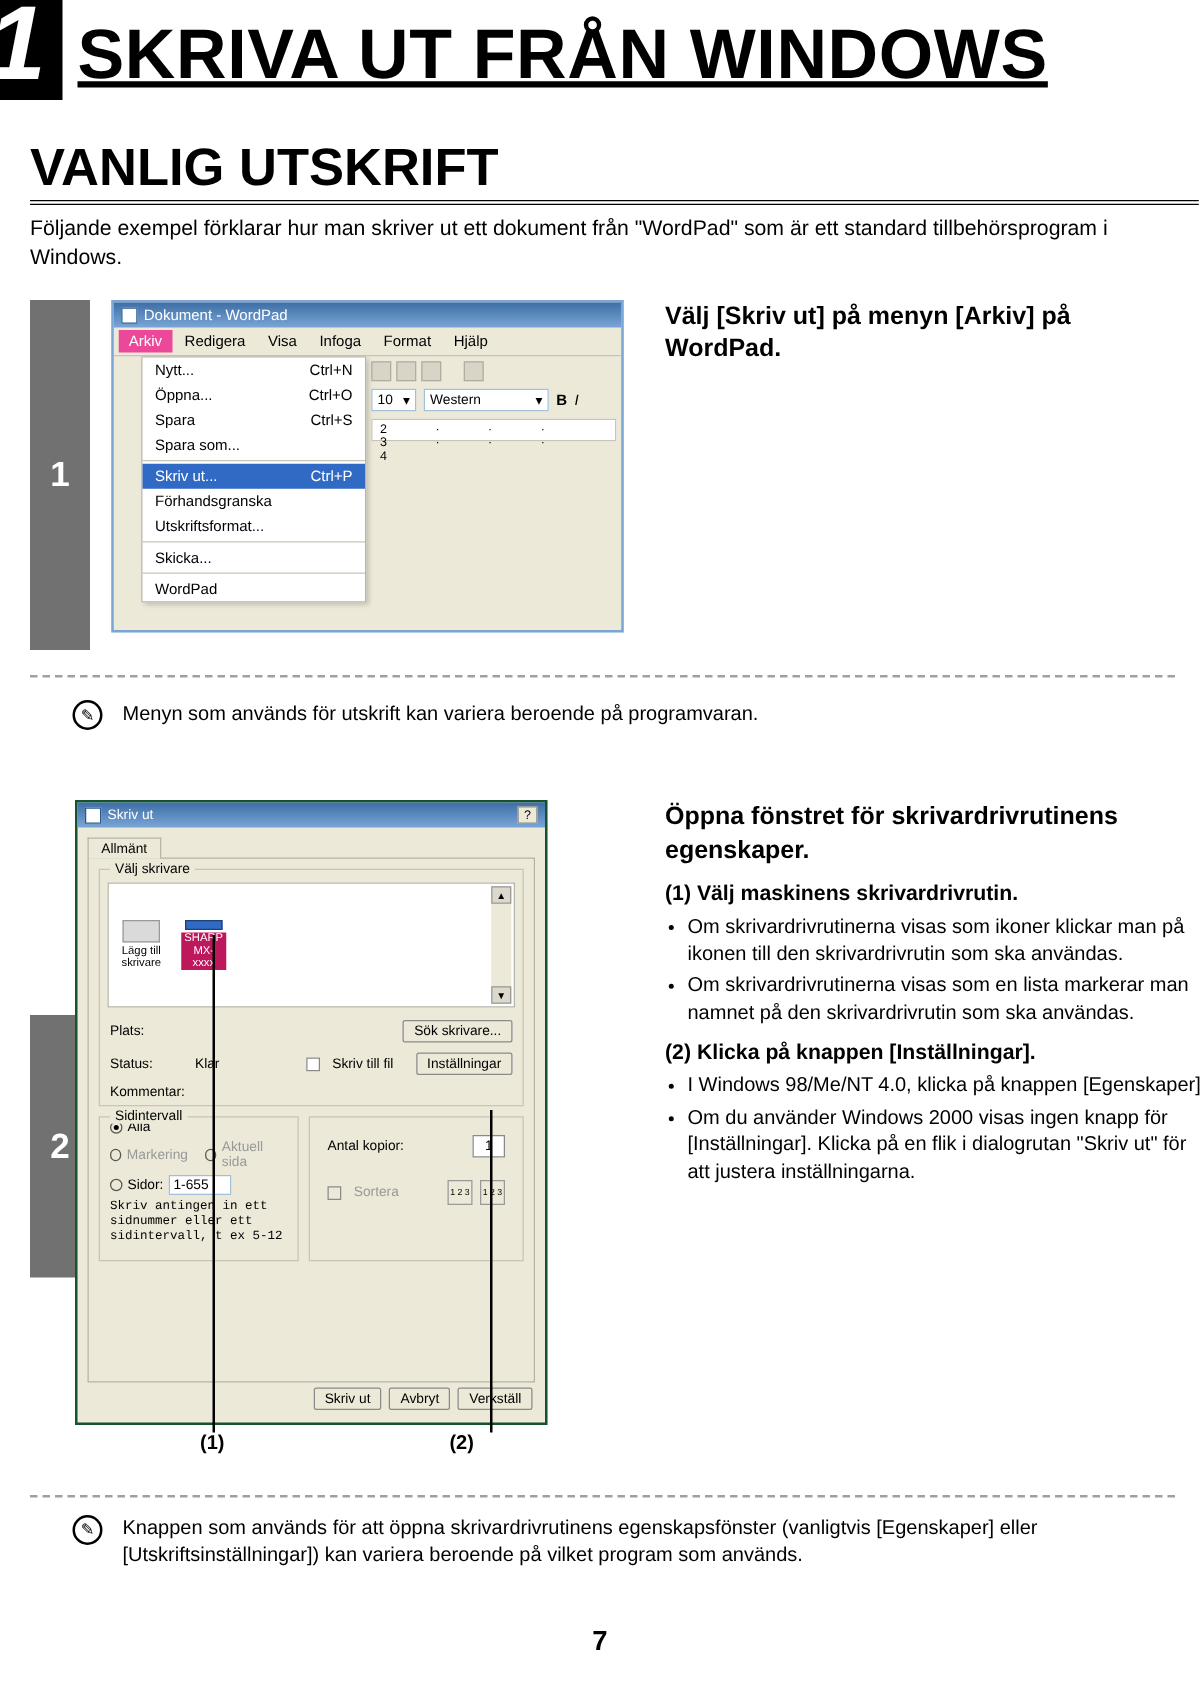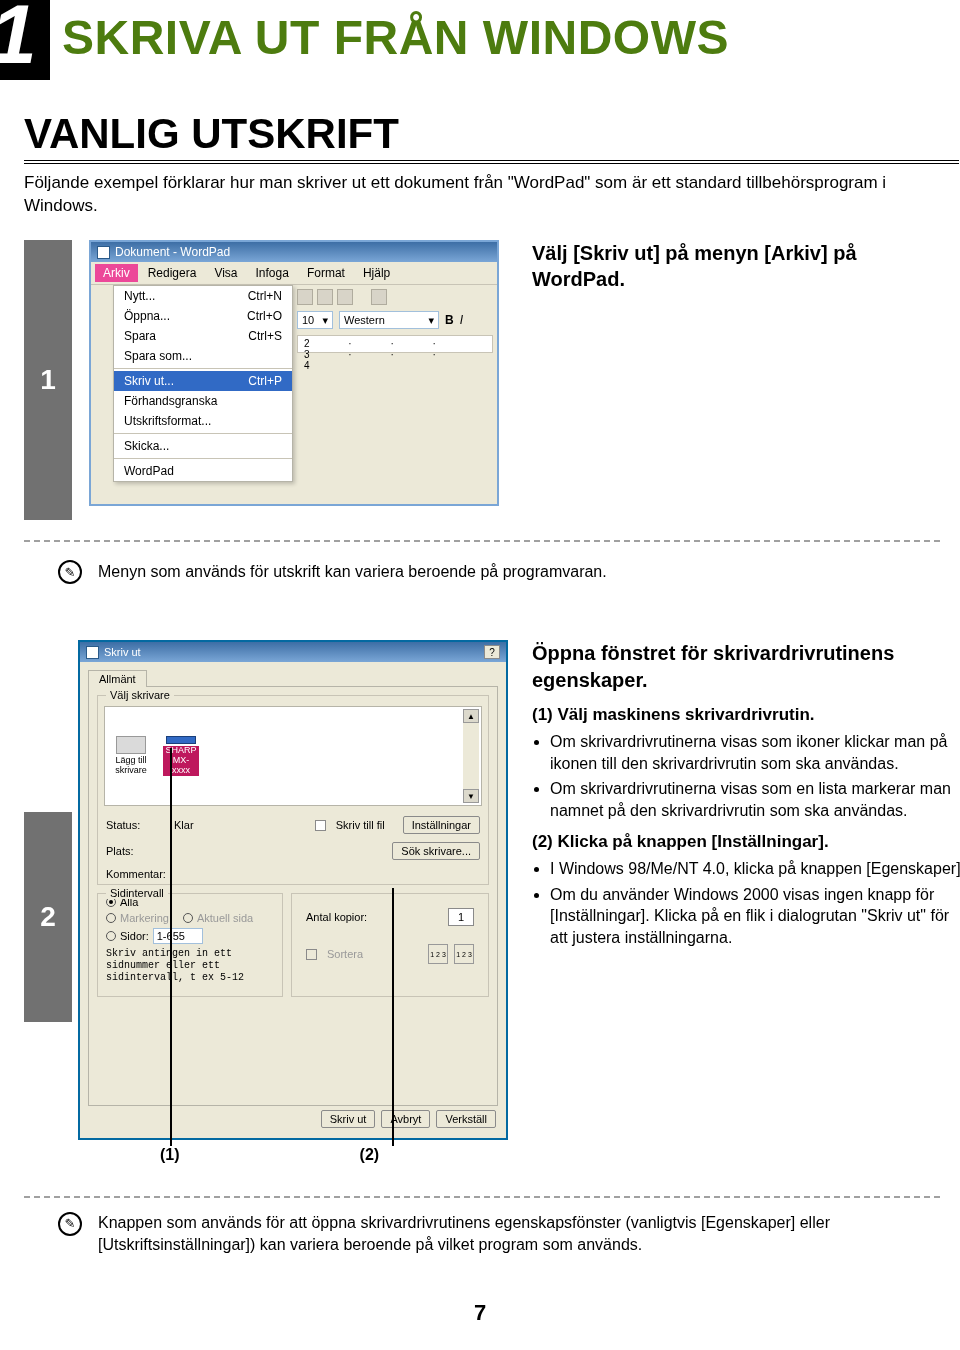--- a/index.html
+++ b/index.html
@@ -1,20 +1,20 @@
 <!DOCTYPE html>
 <html><head>
 <meta charset="utf-8">
 <style>
   * { box-sizing: border-box; margin: 0; padding: 0; }
   body { width: 960px; height: 1350px; font-family: Arial, Helvetica, sans-serif; background: #fff; color: #000; position: relative; }
 
   .chapnum { position: absolute; left: 0; top: 0; width: 50px; height: 80px; background: #000; }
   .chapnum span { color: #fff; font-size: 84px; font-weight: bold; font-style: italic; position: absolute; left: -10px; top: -14px; }
-  .chaptitle { position: absolute; left: 62px; top: 10px; font-size: 48px; font-weight: bold; color: #4d7c0f; letter-spacing: 0.5px; }
+  .chaptitle { position: absolute; left: 62px; top: 10px; font-size: 56px; font-weight: bold; color: #000000; letter-spacing: 0.5px; text-decoration: underline; }
 
   .section-title { position: absolute; left: 24px; top: 110px; font-size: 42px; font-weight: bold; color: #000; border-bottom: 4px double #000; padding-bottom: 2px; padding-right: 560px; }
   .intro { position: absolute; left: 24px; top: 172px; font-size: 17px; width: 880px; line-height: 1.35; }
 
   .blk1 { position: absolute; left: 24px; top: 240px; width: 916px; }
   .blk-num-bar { width: 48px; height: 280px; background: #717171; display: flex; align-items: center; justify-content: center; }
   .blk-num-bar span { color: #fff; font-size: 28px; font-weight: bold; }
 
   
   .wordpad { position: absolute; left: 65px; top: 0; width: 410px; height: 266px; border: 2px solid #7aa6d6; background: #ece9d8; font-size: 12px; }
@@ -43,21 +43,21 @@
 
   .pencil-icon { width: 24px; height: 24px; border: 2px solid #000; border-radius: 50%; display: inline-flex; align-items: center; justify-content: center; font-size: 13px; flex-shrink: 0; }
 
   .note1 { position: absolute; left: 58px; top: 560px; display: flex; gap: 16px; align-items: center; font-size: 16px; }
   .note2 { position: absolute; left: 58px; top: 1212px; display: flex; gap: 16px; align-items: flex-start; font-size: 16px; width: 870px; line-height: 1.4; }
 
   .blk2 { position: absolute; left: 24px; top: 640px; width: 920px; }
   .blk2 .blk-num-bar { position: absolute; left: 0; top: 172px; height: 210px; }
 
   
-  .pd { position: absolute; left: 54px; top: 0; width: 430px; height: 500px; background: #ece9d8; border: 2px solid #0369a1; font-size: 11px; }
+  .pd { position: absolute; left: 36px; top: 0; width: 378px; height: 500px; background: #ece9d8; border: 2px solid #14532d; font-size: 11px; }
   .pd-title { background: linear-gradient(#3d6ea5,#7aa6d6); color: #fff; padding: 3px 6px; display: flex; align-items: center; justify-content: space-between; }
   .pd-title-left { display: flex; align-items: center; gap: 5px; }
   .pd-help { width: 16px; height: 14px; background: #ece9d8; border: 1px solid #8a8a8a; display: flex; align-items: center; justify-content: center; color: #000; font-size: 10px; }
   .pd-body { padding: 8px; }
   .pd-tab { display: inline-block; background: #ece9d8; border: 1px solid #b6b4a8; border-bottom: none; padding: 2px 10px; margin-bottom: -1px; position: relative; z-index: 2; }
   .pd-panel { border: 1px solid #b6b4a8; padding: 8px; height: 420px; }
   .grp { border: 1px solid #c8c4b6; margin-bottom: 8px; position: relative; }
   .grp-label { position: absolute; top: -7px; left: 8px; background: #ece9d8; padding: 0 4px; font-size: 11px; }
   .printer-area { height: 100px; background: #fff; border: 1px solid #b6b4a8; margin: 10px 6px 6px 6px; display: flex; align-items: center; gap: 14px; padding: 8px; position: relative; }
   .pr-icon { width: 36px; height: 40px; display: flex; flex-direction: column; align-items: center; font-size: 9px; text-align: center; line-height: 1.1; }
@@ -221,32 +221,32 @@
             <div class="pr-icon pr-sel">
               <div class="img"></div>
               <span class="txt">SHARP MX-xxxx</span>
             </div>
             <div class="pd-scroll">
                 <div>▲</div>
                 <div>▼</div>
               </div>
           </div>
           <div class="pd-row">
+            <label>Plats:</label>
+            <span style="flex:1"></span>
+            <button class="pd-btn">Sök skrivare...</button>
+          </div>
+          <div class="pd-row">
             <label>Status:</label>
             <span>Klar</span>
             <span style="flex:1"></span>
             <span class="chk"></span>
             <span>Skriv till fil</span>
             <span style="width:6px"></span>
             <button class="pd-btn">Inställningar</button>
-          </div>
-          <div class="pd-row">
-            <label>Plats:</label>
-            <span style="flex:1"></span>
-            <button class="pd-btn">Sök skrivare...</button>
           </div>
           <div class="pd-row">
               <label>Kommentar:</label>
             </div>
         </div>
         <div style="display:flex; gap:8px;">
           <div class="grp" style="flex:1; padding-bottom:6px;">
             <span class="grp-label">Sidintervall</span>
             <div class="radio-row" style="margin-top:0;">
                 <span class="rdio on"></span>

